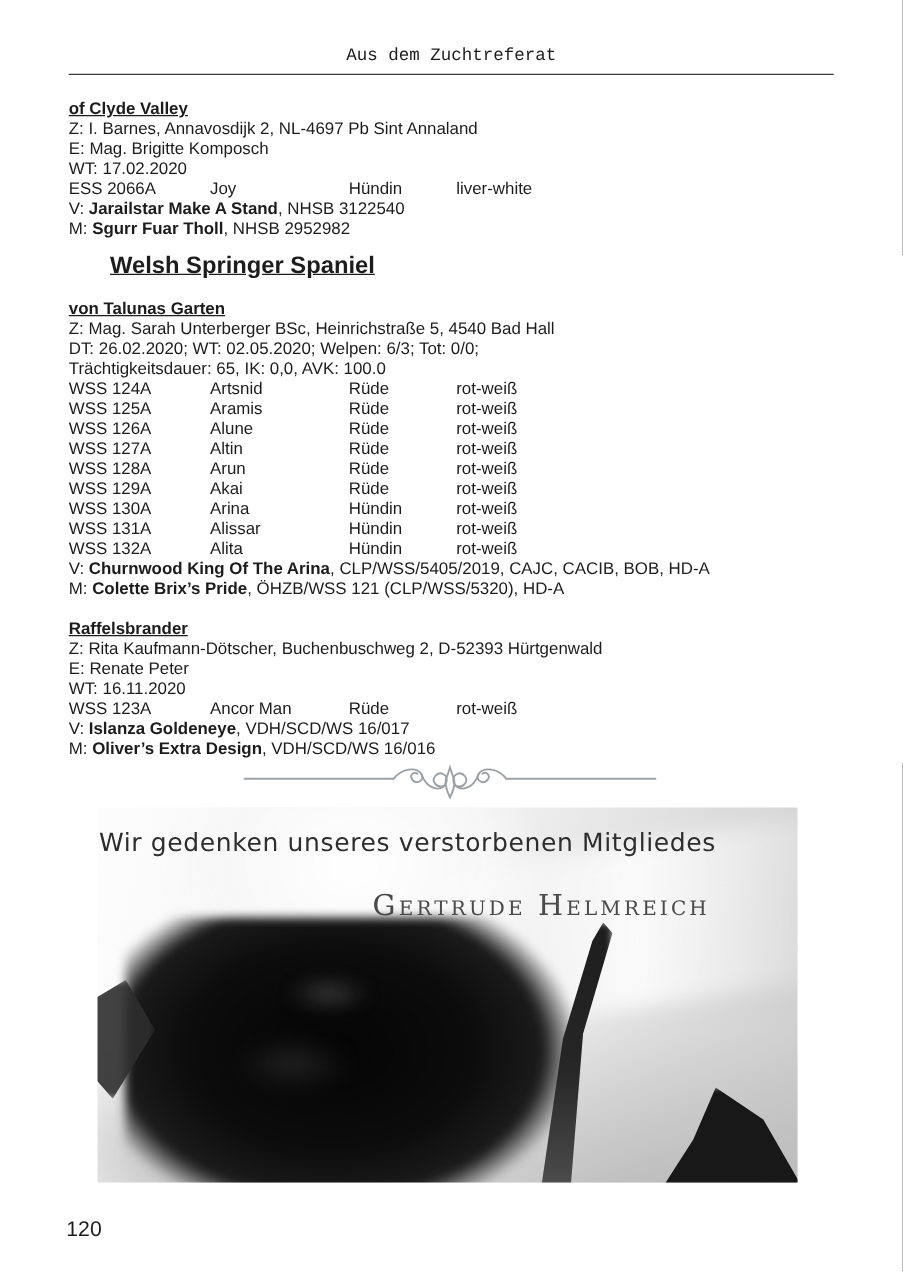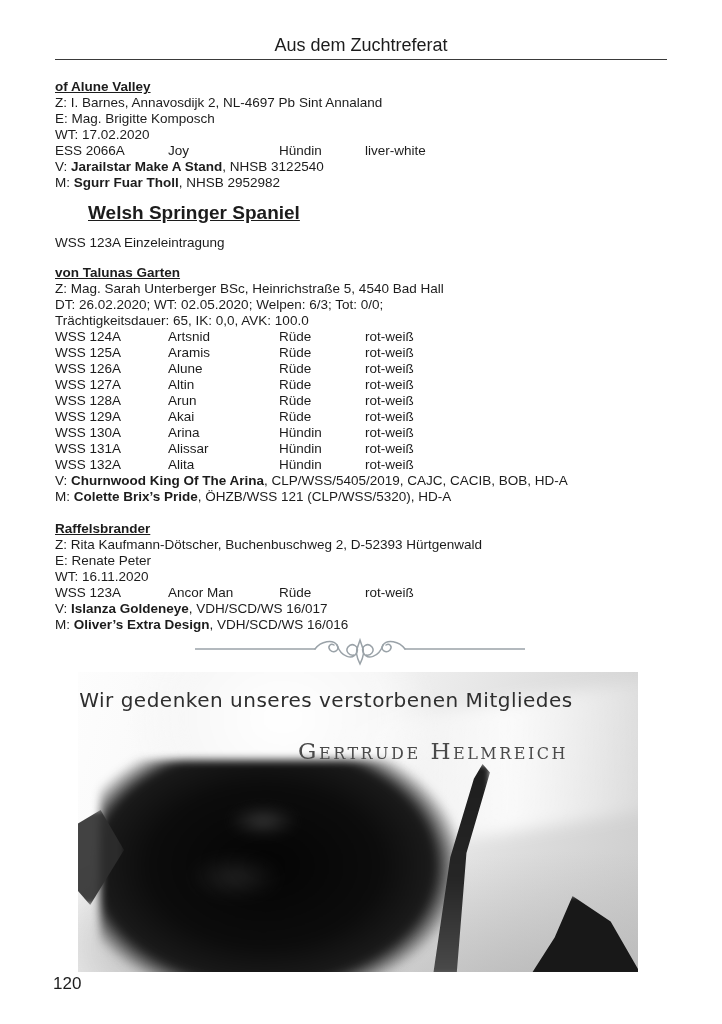--- a/index.html
+++ b/index.html
@@ -4,21 +4,21 @@
 <style>
   html,body{margin:0;padding:0;background:#888;}
   .page{
     position:relative;width:722px;height:1024px;margin:0 auto;background:#ffffff;
     font-family:"Liberation Sans",sans-serif;color:#1c1c1c;font-size:13.5px;
     overflow:hidden;box-sizing:border-box;
   }
   .content{padding:0 55px;}
   .doc-header{padding-top:36px;border-bottom:1px solid #3a3a3a;padding-bottom:5px;
     width:612px;margin:0 auto;}
-  .doc-header .title{display:block;text-align:center;font-size:18px;line-height:18px;}
+  .doc-header .title{display:block;text-align:center;font-size:14px;line-height:18px;font-family:Liberation Mono, monospace;}
   .line{line-height:16px;white-space:nowrap;}
   .kennel{font-weight:bold;text-decoration:underline;}
   .b{font-weight:bold;}
   .breed-heading{font-size:19px;font-weight:bold;text-decoration:underline;
     line-height:24px;margin-top:10px;margin-left:33px;}
   .drow{display:grid;grid-template-columns:113px 111px 86px 1fr;line-height:16px;}
   .sec-clyde{margin-top:19px;}
   .single-entry{margin-top:10px;}
   .sec-talunas{margin-top:14px;}
   .sec-raffels{margin-top:16px;}
@@ -65,36 +65,35 @@
 
 <div class="page">
 
   <div class="doc-header">
     <span class="title">Aus dem Zuchtreferat</span>
   </div>
 
   <div class="content">
 
     <div class="sec-clyde">
-      <div class="line kennel">of Alune Valley</div>
+      <div class="line kennel">of Clyde Valley</div>
       <div class="line">Z: I. Barnes, Annavosdijk 2, NL-4697 Pb Sint Annaland</div>
       <div class="line">E: Mag. Brigitte Komposch</div>
       <div class="line">WT: 17.02.2020</div>
       <div class="drow">
         <span>ESS 2066A</span>
         <span>Joy</span>
         <span>Hündin</span>
         <span>liver-white</span>
       </div>
       <div class="line"><span>V: </span><span class="b">Jarailstar Make A Stand</span><span>, NHSB 3122540</span></div>
       <div class="line"><span>M: </span><span class="b">Sgurr Fuar Tholl</span><span>, NHSB 2952982</span></div>
     </div>
 
     <div class="breed-heading">Welsh Springer Spaniel</div>
-    <div class="line single-entry">WSS 123A Einzeleintragung</div>
 
     <div class="sec-talunas">
       <div class="line kennel">von Talunas Garten</div>
       <div class="line">Z: Mag. Sarah Unterberger BSc, Heinrichstraße 5, 4540 Bad Hall</div>
       <div class="line">DT: 26.02.2020; WT: 02.05.2020; Welpen: 6/3; Tot: 0/0;</div>
       <div class="line">Trächtigkeitsdauer: 65, IK: 0,0, AVK: 100.0</div>
 
       <div class="drow">
         <span>WSS 124A</span>
         <span>Artsnid</span>

